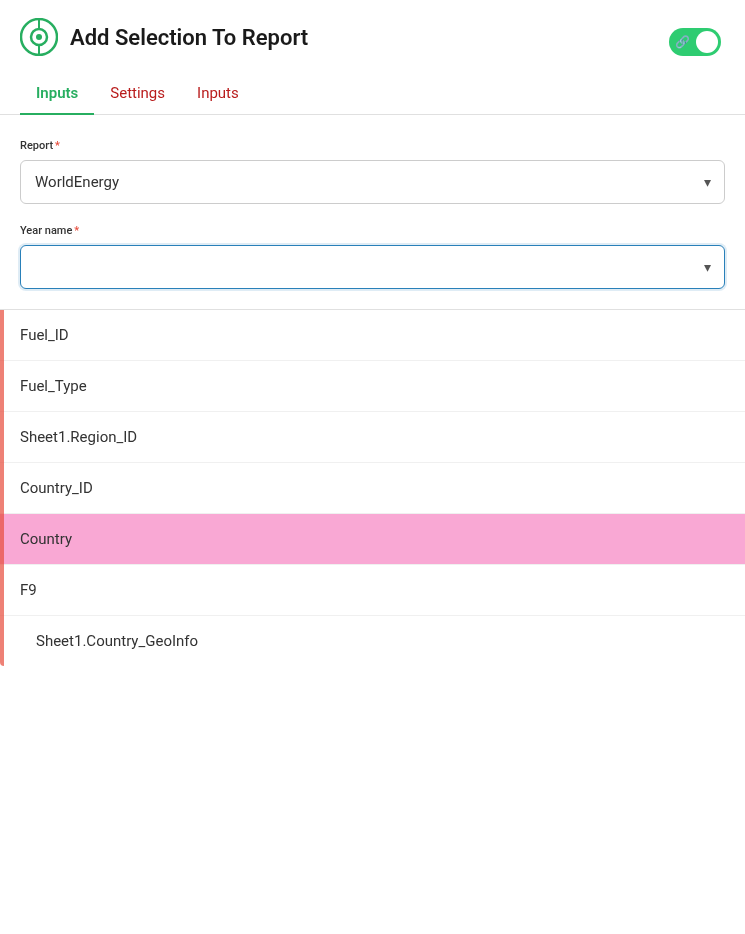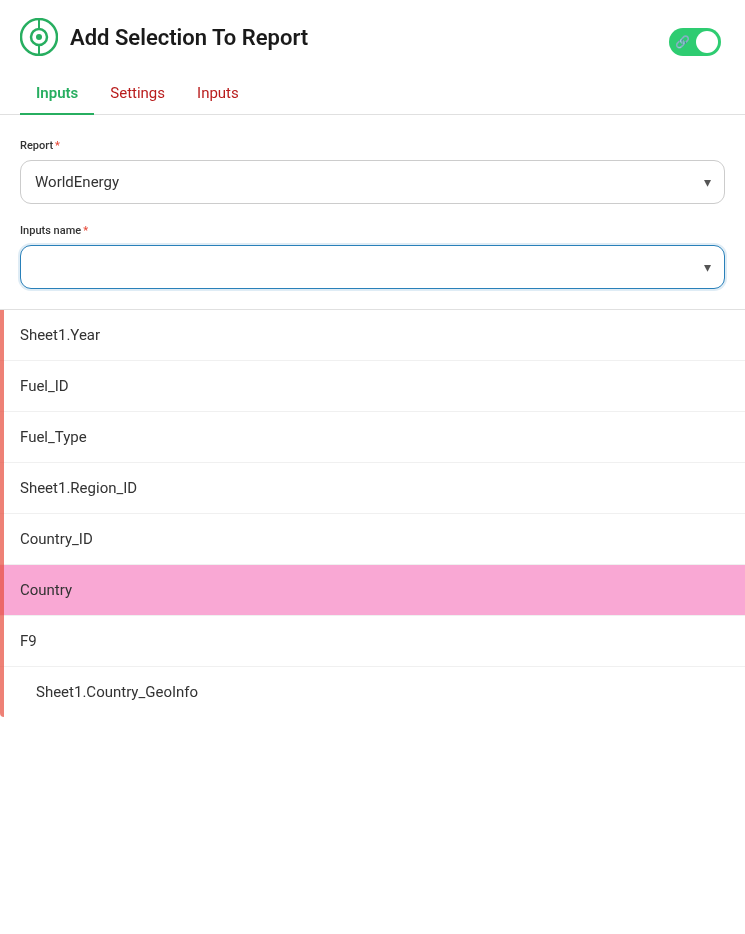--- a/index.html
+++ b/index.html
@@ -135,21 +135,21 @@
     
     .select-wrapper {
       position: relative;
       margin-bottom: 20px;
     }
 
     .select-control {
       width: 100%;
       height: 44px;
       border: 1px solid #ccc;
-      border-radius: 11px;
+      border-radius: 6px;
       padding: 0 40px 0 14px;
       font-size: 15px;
       color: #333;
       background: #fff;
       appearance: none;
       cursor: pointer;
     }
 
     .select-chevron {
       position: absolute;
@@ -274,41 +274,38 @@
       <div class="select-wrapper">
         <select class="select-control">
           <option>WorldEnergy</option>
         </select>
         <span class="select-chevron">▾</span>
       </div>
     </div>
 
     <div>
       <div class="field-label">
-        <span>Inputs name</span><span class="required">*</span>
+        <span>Year name</span><span class="required">*</span>
       </div>
       <div class="select-wrapper">
         <select class="select-control field-name-select">
           <option value=""></option>
         </select>
         <span class="select-chevron">▾</span>
       </div>
     </div>
 
   </div>
 
   <div class="dropdown-list" style="margin: 0; border: none; border-top: 1px solid #e0e0e0;">
     <div class="dropdown-scroll-area">
 
       <div class="left-accent"></div>
 
       <div class="dropdown-item">
-        <span>Sheet1.Year</span>
-      </div>
-      <div class="dropdown-item">
         <span>Fuel_ID</span>
       </div>
       <div class="dropdown-item">
         <span>Fuel_Type</span>
       </div>
       <div class="dropdown-item">
         <span>Sheet1.Region_ID</span>
       </div>
       <div class="dropdown-item">
         <span>Country_ID</span>

